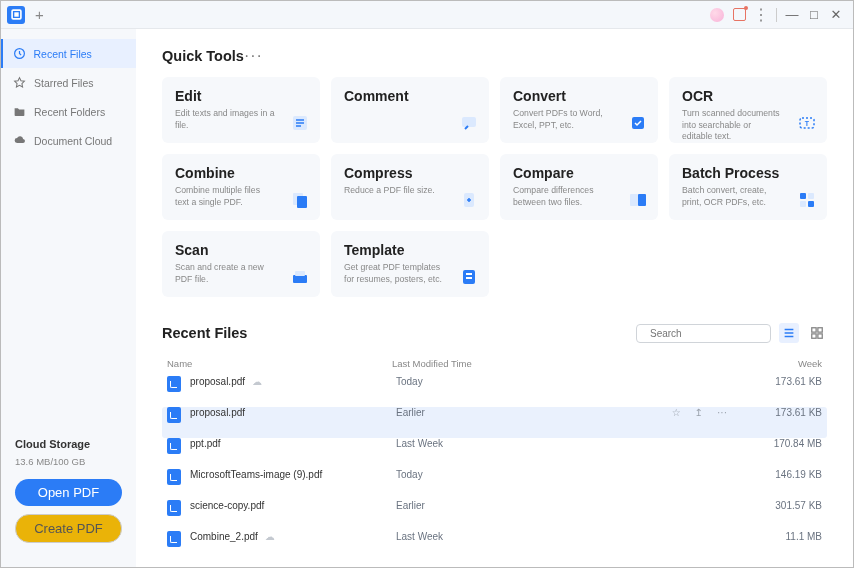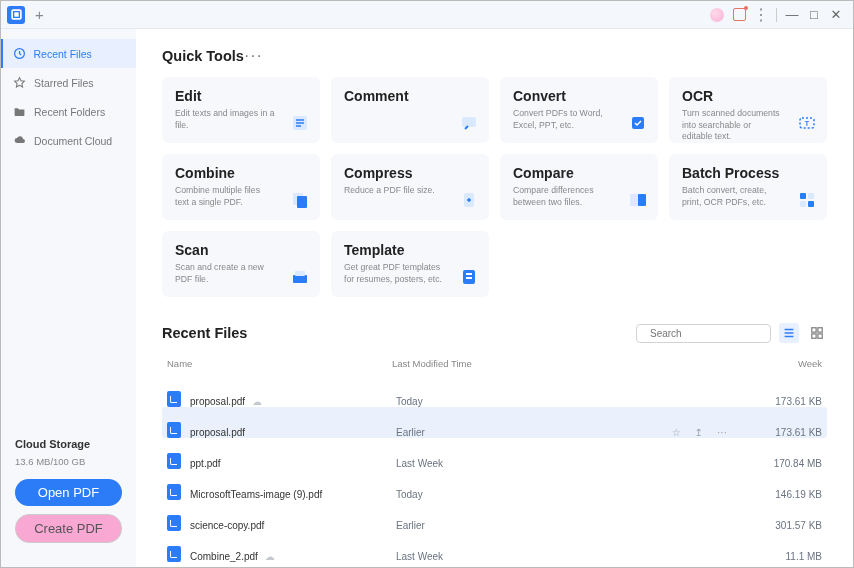--- a/index.html
+++ b/index.html
@@ -19,21 +19,21 @@
 .main{display:flex;height:calc(100% - 28px)}
 .sidebar{width:135px;background:#f6f8fb;display:flex;flex-direction:column;padding-top:10px}
 .side-item{display:flex;align-items:center;padding:8px 12px;color:#777;font-size:10.5px;cursor:pointer;gap:8px}
 .side-item.active{background:#e8f0ff;color:#2b7cf6;border-left:2.5px solid #2b7cf6;padding-left:9.5px}
 .side-item svg{width:13px;height:13px;flex-shrink:0}
 .side-bottom{margin-top:auto;padding:0 14px 16px}
 .side-bottom h4{font-size:11px;font-weight:600;color:#333;margin-bottom:6px}
 .side-bottom .storage{font-size:9.5px;color:#888;margin-bottom:12px}
 .btn{display:block;width:100%;padding:6px 0;border-radius:14px;font-size:13px;text-align:center;cursor:pointer;margin-bottom:8px}
 .btn-primary{background:#2b7cf6;color:#fff;border:none}
-.btn-outline{background:#f9a8d4;color:#555;border:1px solid #ccc}
+.btn-outline{background:#eab308;color:#555;border:1px solid #ccc}
 .content{flex:1;padding:18px 26px 10px;overflow-y:auto}
 .qt-head{display:flex;align-items:center;justify-content:flex-start;margin-bottom:12px}
 .qt-head h2{font-size:14.5px;font-weight:700;color:#222}
 .qt-head .more{color:#777;letter-spacing:1px;cursor:pointer}
 .tools-grid{display:grid;grid-template-columns:repeat(4,1fr);gap:11px;margin-bottom:26px}
 .tool-card{background:#f6f8fb;border-radius:6px;padding:11px 13px;height:66px;position:relative;cursor:pointer}
 .tool-card h3{font-size:14px;font-weight:700;color:#222;margin-bottom:4px}
 .tool-card p{font-size:8.7px;color:#888;line-height:1.35;padding-right:32px}
 .tool-card .ticon{position:absolute;right:10px;bottom:10px;width:20px;height:20px;color:#2b7cf6}
 .rf-head{display:flex;align-items:center;justify-content:space-between;margin-bottom:10px}
@@ -41,21 +41,21 @@
 .rf-head .right{display:flex;align-items:center;gap:8px}
 .searchbox{display:flex;align-items:center;border:1px solid #d0d4d9;border-radius:4px;padding:3px 8px;width:135px}
 .searchbox svg{width:11px;height:11px;color:#888;margin-right:5px}
 .searchbox input{border:none;outline:none;font-size:10px;flex:1;background:transparent}
 .viewbtn{width:20px;height:20px;display:flex;align-items:center;justify-content:center;cursor:pointer;color:#888;border-radius:3px}
 .viewbtn.active{background:#e8f0ff;color:#2b7cf6}
 .table-head{display:flex;font-size:9.5px;color:#888;padding:5px 0 7px}
 .col-name{flex:0 0 230px;padding-left:5px}
 .col-mod{flex:1}
 .col-size{flex:0 0 80px;text-align:right;padding-right:5px}
-.file-row{display:flex;align-items:flex-end;height:31px;font-size:10px;color:#333;border-radius:3px;cursor:pointer}
+.file-row{display:flex;align-items:flex-start;height:31px;font-size:10px;color:#333;border-radius:3px;cursor:pointer}
 .file-row.sel{background:#eaf1fd}
 .file-row .ficon{width:14px;height:16px;background:#2b7cf6;border-radius:2px;margin-left:5px;margin-right:9px;position:relative;flex-shrink:0}
 .file-row .ficon::after{content:"";position:absolute;left:3px;top:5px;width:6px;height:6px;border:1.5px solid #fff;border-top:none;border-right:none;border-radius:0 0 0 2px}
 .file-row .fname{flex:0 0 206px;display:flex;align-items:center;gap:7px}
 .file-row .fcloud{color:#c4c9d0}
 .file-row .fmod{flex:1;color:#6a7380}
 .file-row .actions{display:flex;gap:14px;color:#9aa1ab;margin-right:20px}
 .file-row .fsize{flex:0 0 80px;text-align:right;color:#6a7380;padding-right:5px}
 </style>
 </head>

